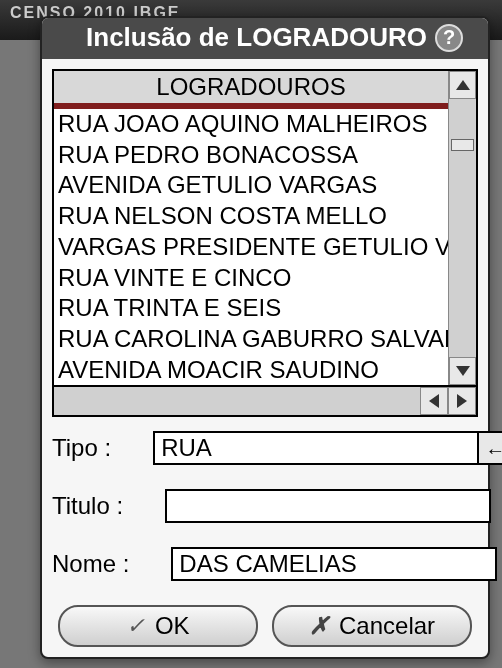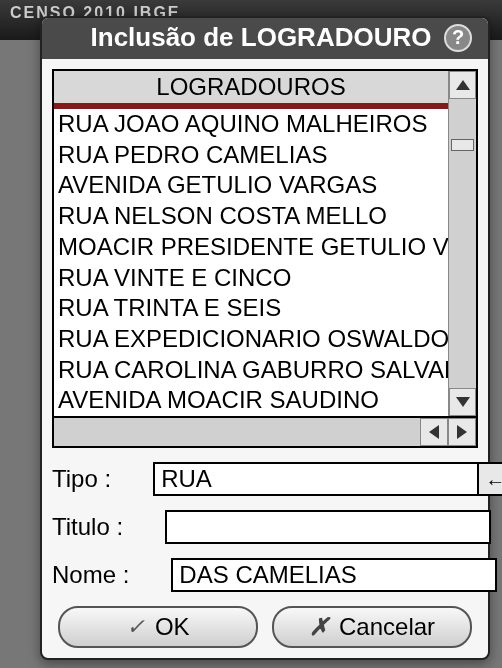--- a/index.html
+++ b/index.html
@@ -33,21 +33,21 @@
     width: 450px;
     border: 2px solid #222;
     border-radius: 8px;
     background: #f6f6f6;
     box-shadow: 0 4px 12px rgba(0,0,0,0.4);
   }
   .titlebar {
     background: #4a4a4a;
     color: #fff;
     border-radius: 6px 6px 0 0;
-    padding: 4px 16px 6px 8px;
+    padding: 4px 25px 6px 8px;
     display: flex;
     align-items: center;
     justify-content: space-between;
   }
   .titlebar-text {
     font-size: 26px;
     font-weight: bold;
     margin: 0 auto;
   }
   .help-btn {
@@ -156,21 +156,21 @@
     border-top: 7px solid transparent;
     border-bottom: 7px solid transparent;
     border-left: 10px solid #333;
   }
   .form-area {
     margin-top: 14px;
   }
   .form-row {
     display: flex;
     align-items: center;
-    margin-bottom: 14px;
+    margin-bottom: 24px;
   }
   .form-label {
     width: 95px;
     font-size: 24px;
     white-space: nowrap;
   }
   .form-input-wrap {
     flex: 1;
     display: flex;
     padding-left: 42px;
@@ -241,27 +241,26 @@
     <span class="titlebar-text">Inclusão de LOGRADOURO</span>
     <div class="help-btn">?</div>
   </div>
   <div class="body">
 
     <div class="listbox-wrap">
       <div class="listbox">
         <div class="list-header">LOGRADOUROS</div>
         <div class="list-items">
           <div class="list-item">RUA JOAO AQUINO MALHEIROS</div>
-          <div class="list-item">RUA PEDRO CAMELIAS</div>
+          <div class="list-item">RUA PEDRO BONACOSSA</div>
           <div class="list-item">AVENIDA GETULIO VARGAS</div>
           <div class="list-item">RUA NELSON COSTA MELLO</div>
-          <div class="list-item">MOACIR PRESIDENTE GETULIO V</div>
+          <div class="list-item">VARGAS PRESIDENTE GETULIO V</div>
           <div class="list-item">RUA VINTE E CINCO</div>
           <div class="list-item">RUA TRINTA E SEIS</div>
-          <div class="list-item">RUA EXPEDICIONARIO OSWALDO</div>
           <div class="list-item">RUA CAROLINA GABURRO SALVAD</div>
           <div class="list-item">AVENIDA MOACIR SAUDINO</div>
         </div>
       </div>
       <div class="vscroll">
         <div class="sbtn">
             <div class="tri-up"></div>
           </div>
         <div class="strack">
           <div class="sthumb"></div>

